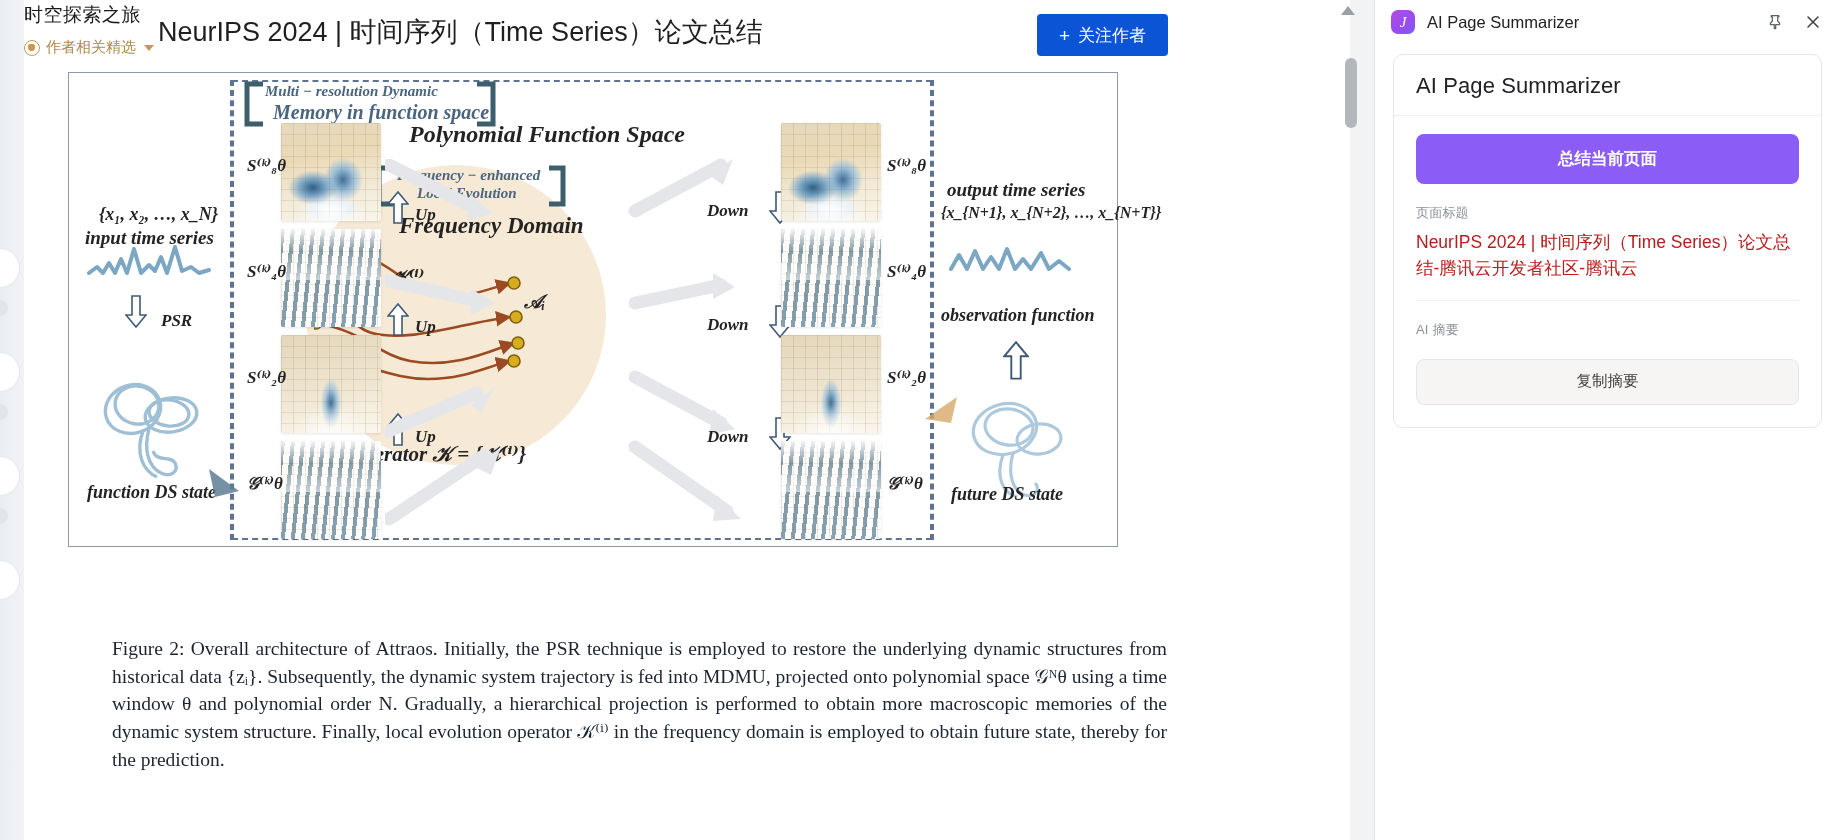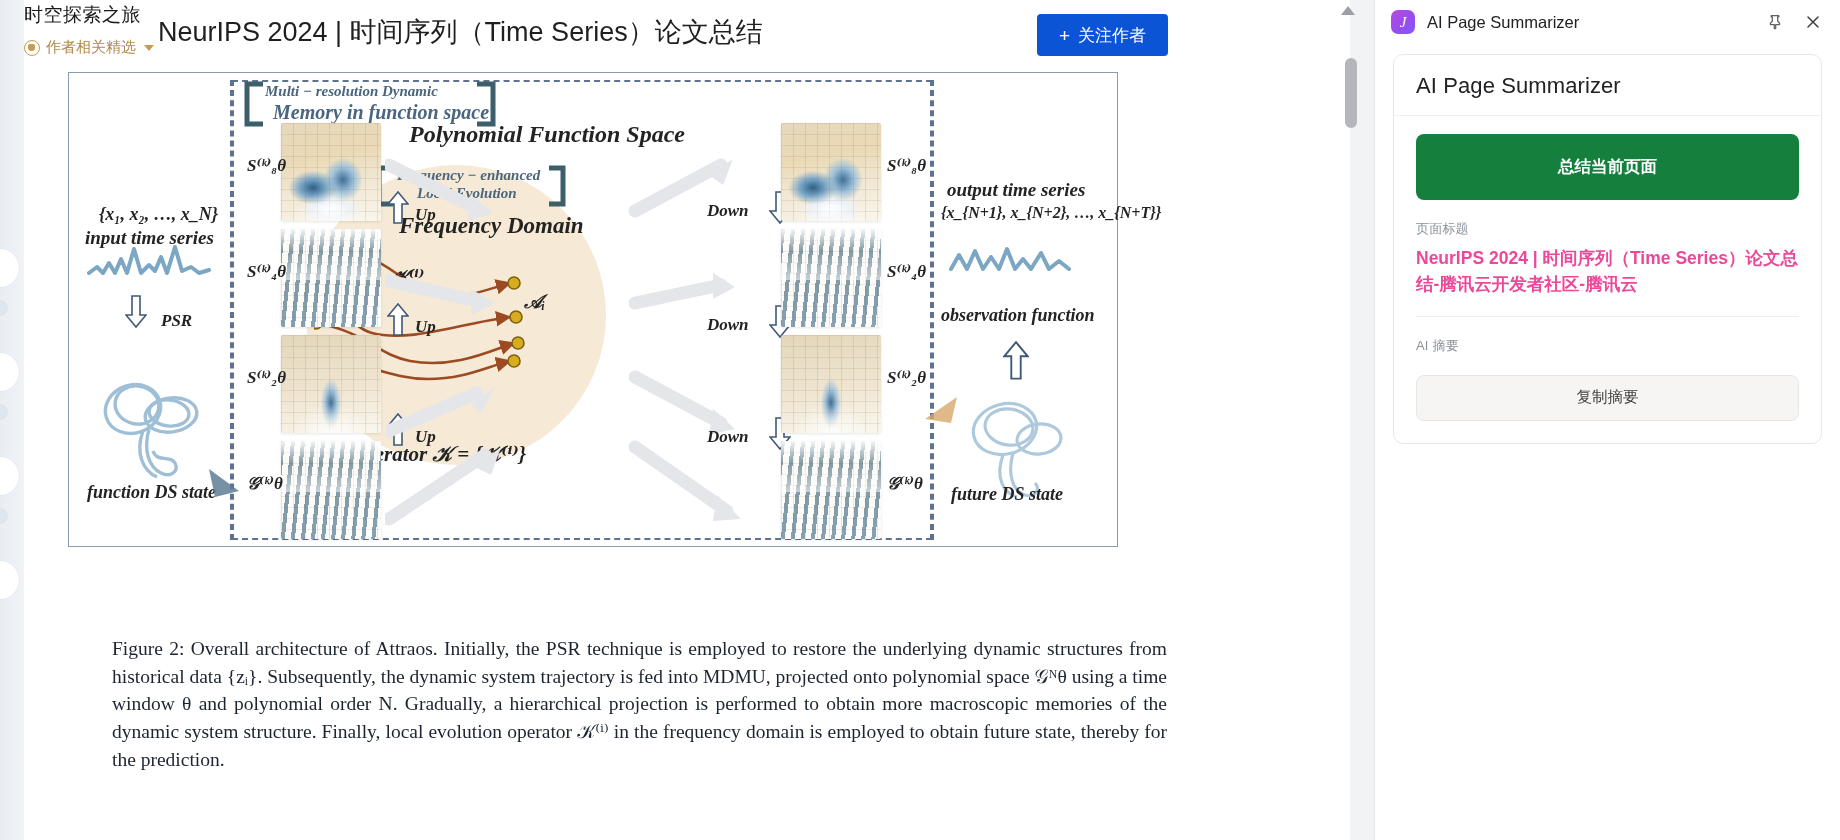--- a/index.html
+++ b/index.html
@@ -205,29 +205,29 @@
   .card {
     border: 1px solid #e4e7eb; border-radius: 10px; background: #fff; overflow: hidden;
   }
   .card-head {
     padding: 18px 22px 16px 22px; border-bottom: 1px solid #edeff2;
   }
   .card-head h1 { font-size: 22px; font-weight: 400; color: #202124; letter-spacing: .1px; }
   .card-body { padding: 18px 22px 22px 22px; }
 
   .primary-btn {
-    display: block; width: 100%; height: 66px; border: none; border-radius: 8px;
-    background: #15803d; color: #fff; font-size: 16.5px; font-weight: bold;
+    display: block; width: 100%; height: 50px; border: none; border-radius: 8px;
+    background: #8b5cf6; color: #fff; font-size: 16.5px; font-weight: bold;
     cursor: pointer; font-family: "Liberation Sans", sans-serif;
   }
   .field-label {
     margin-top: 20px; font-size: 13px; color: #8a9199; letter-spacing: .2px;
   }
   .field-value {
-    margin-top: 7px; font-size: 17.5px; font-weight: bold; line-height: 1.5; color: #ec4899;
+    margin-top: 7px; font-size: 17.5px; font-weight: normal; line-height: 1.5; color: #b91c1c;
   }
   .divider { height: 1px; background: #edeff2; margin: 18px 0 0 0; }
   .summary-text {
     margin-top: 8px; font-size: 15.5px; line-height: 2.02; color: #2a2f36; text-align: justify;
   }
   .ghost-btn {
     display: block; width: 100%; height: 46px; margin-top: 20px;
     border: 1px solid #e8e6e2; border-radius: 8px; background: #f6f5f3;
     color: #404040; font-size: 15.5px; cursor: pointer;
     font-family: "Liberation Sans", sans-serif;

